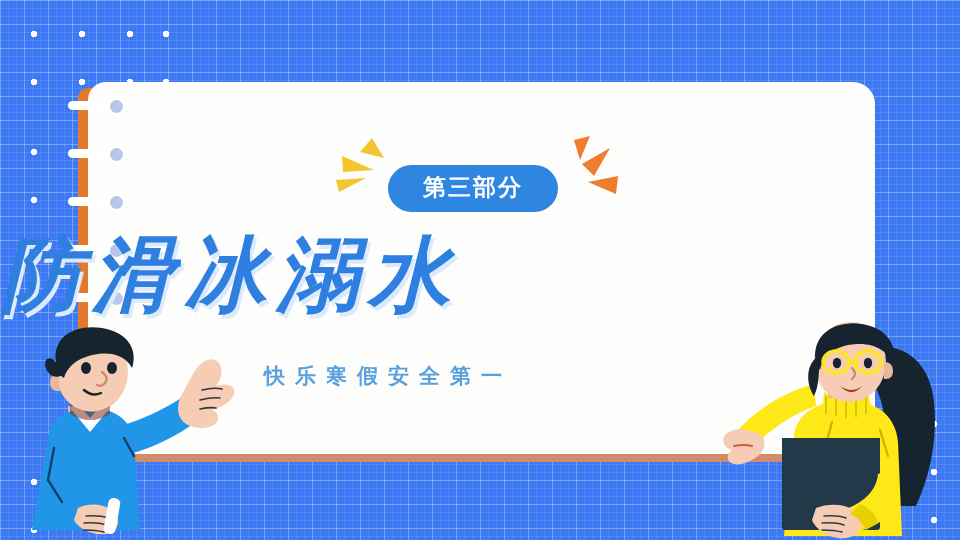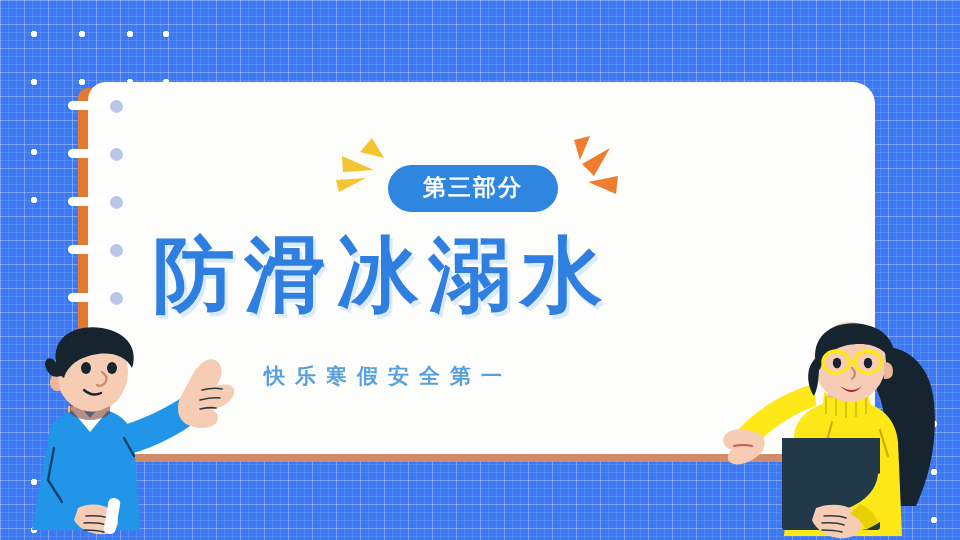--- a/index.html
+++ b/index.html
@@ -68,25 +68,26 @@
     border-radius:24px;background:#2e86e0;
     display:flex;align-items:center;justify-content:center;
   }
   #badge-label{
     color:#ffffff;font-size:23px;font-weight:bold;letter-spacing:2px;
     line-height:1;transform:translateY(-1px);
   }
 
   
   #title{
-    position:absolute;left:0;top:232px;width:765px;text-align:center;
+    position:absolute;left:0;top:232px;width:765px;text-align:left;
     font-size:82px;font-weight:bold;letter-spacing:10px;
     color:#2f7fe0;line-height:1.05;
     text-shadow:3px 4px 0 #dbeafc;
     white-space:nowrap;
+    font-style:italic;
   }
   #subtitle{
     position:absolute;left:0;top:362px;width:776px;text-align:center;
     font-size:21px;font-weight:bold;letter-spacing:10px;
     color:#57a0dd;white-space:nowrap;
   }
 
   
   .char{position:absolute;}
   #boy{left:6px;top:320px;width:240px;height:220px;}

